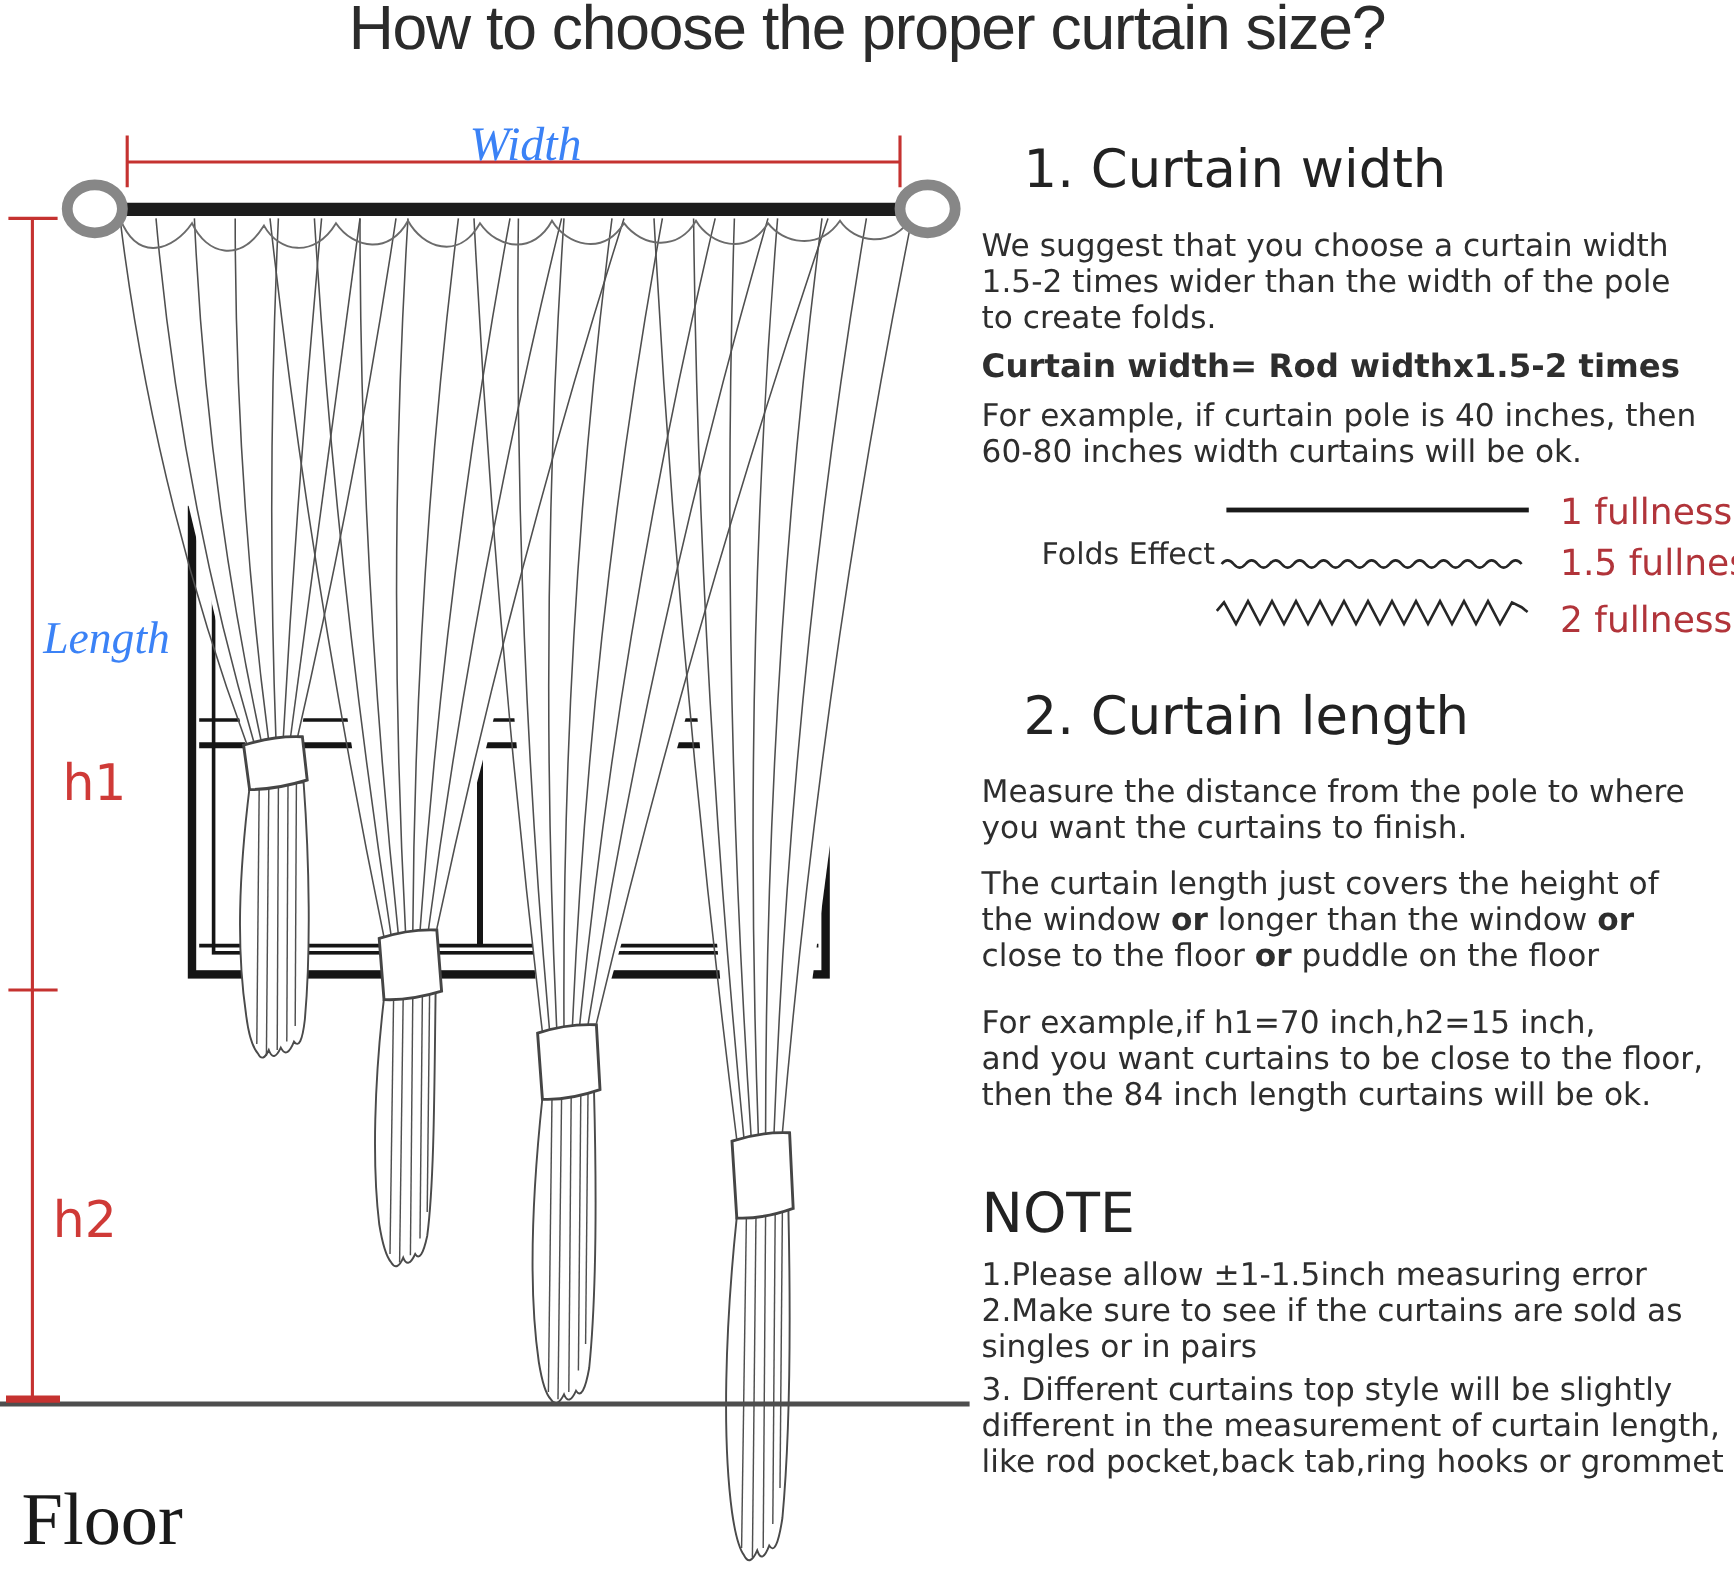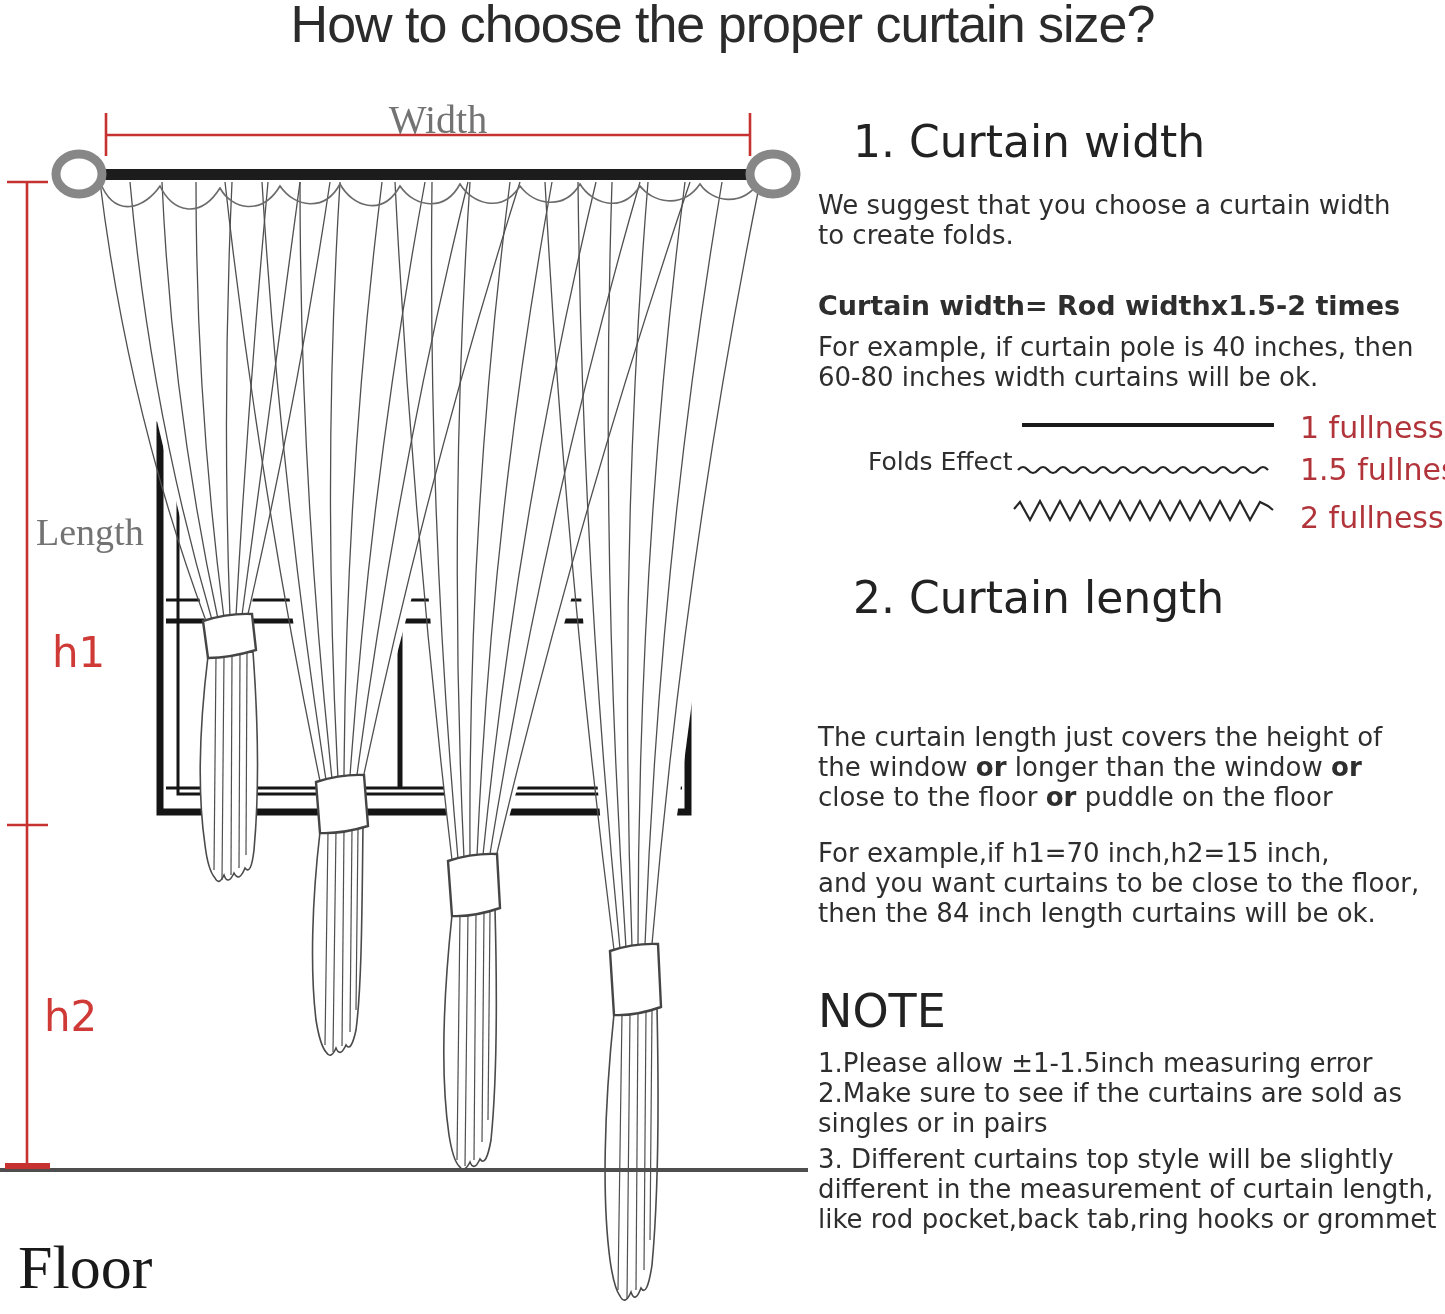--- a/index.html
+++ b/index.html
@@ -8,21 +8,21 @@
     font-family:"DejaVu Sans", sans-serif; color:#2e2e2e; overflow:hidden;
   }
   .abs { position:absolute; white-space:nowrap; }
   .title {
     left:0; right:0; top:-6px; text-align:center;
     font-size:52px; letter-spacing:-1px; color:#2b2b2b;
     font-family:"Liberation Sans", sans-serif; font-weight:500;
   }
   
   .diagram-svg { position:absolute; left:0; top:80px; width:810px; height:1234px; }
-  .lbl-serif-red { font-family:"Liberation Serif", serif; color:#737373; }
+  .lbl-serif-red { font-family:"Liberation Serif", serif; color:#3b82f6;font-style:italic; }
   .lbl-sans-red  { font-family:"DejaVu Sans", sans-serif; color:#cf3a37; }
   .width-label  { left:368px; top:96px;  width:140px; text-align:center; font-size:40px; }
   .length-label { left:36px;  top:510px; font-size:38px; }
   .h1-label { left:52px; top:628px; font-size:42px; }
   .h2-label { left:44px; top:992px; font-size:42px; }
   .floor-label { left:18px; top:1232px; font-size:62px; color:#1a1a1a;
                  font-family:"Liberation Serif", serif; }
   
   .h-big { font-size:44px; color:#222; font-weight:400; }
   .sec1-heading { left:853px; top:116px; }
@@ -196,20 +196,21 @@
   <div class="abs lbl-serif-red width-label">Width</div>
   <div class="abs lbl-serif-red length-label">Length</div>
   <div class="abs lbl-sans-red h1-label">h1</div>
   <div class="abs lbl-sans-red h2-label">h2</div>
   <div class="abs floor-label">Floor</div>
 
   <div class="abs h-big sec1-heading">1. Curtain width</div>
 
   <div class="abs body-block b-intro">
     <div>We suggest that you choose a curtain width</div>
+    <div>1.5-2 times wider than the width of the pole</div>
     <div>to create folds.</div>
   </div>
 
   <div class="abs body-block b-formula">Curtain width= Rod widthx1.5-2 times</div>
 
   <div class="abs body-block b-example1">
     <div>For example, if curtain pole is 40 inches, then</div>
     <div>60-80 inches width curtains will be ok.</div>
   </div>
 
@@ -220,20 +221,24 @@
   </svg>
   <svg class="abs fold-zigzag" width="272" height="28" xmlns="http://www.w3.org/2000/svg">
     <polyline points="4,12 10,5 20,23 30,4 40,23 50,4 60,23 70,4 80,23 90,4 100,23 110,4 120,23 130,4 140,23 150,4 160,23 170,4 180,23 190,4 200,23 210,4 220,23 230,4 240,23 250,5 258,9 263,13" fill="none" stroke="#262626" stroke-width="2.2"></polyline>
   </svg>
   <div class="abs fullness full-1">1 fullness</div>
   <div class="abs fullness full-2">1.5 fullness</div>
   <div class="abs fullness full-3">2 fullness</div>
 
   <div class="abs h-big sec2-heading">2. Curtain length</div>
 
+  <div class="abs body-block b-measure">
+    <div>Measure the distance from the pole to where</div>
+    <div>you want the curtains to finish.</div>
+  </div>
 
   <div class="abs body-block b-covers">
     <div>The curtain length just covers the height of</div>
     <div><span>the window </span><b>or</b><span> longer than the window </span><b>or</b></div>
     <div><span>close to the floor </span><b>or</b><span> puddle on the floor</span></div>
   </div>
 
   <div class="abs body-block b-example2">
     <div>For example,if h1=70 inch,h2=15 inch,</div>
     <div>and you want curtains to be close to the floor,</div>

